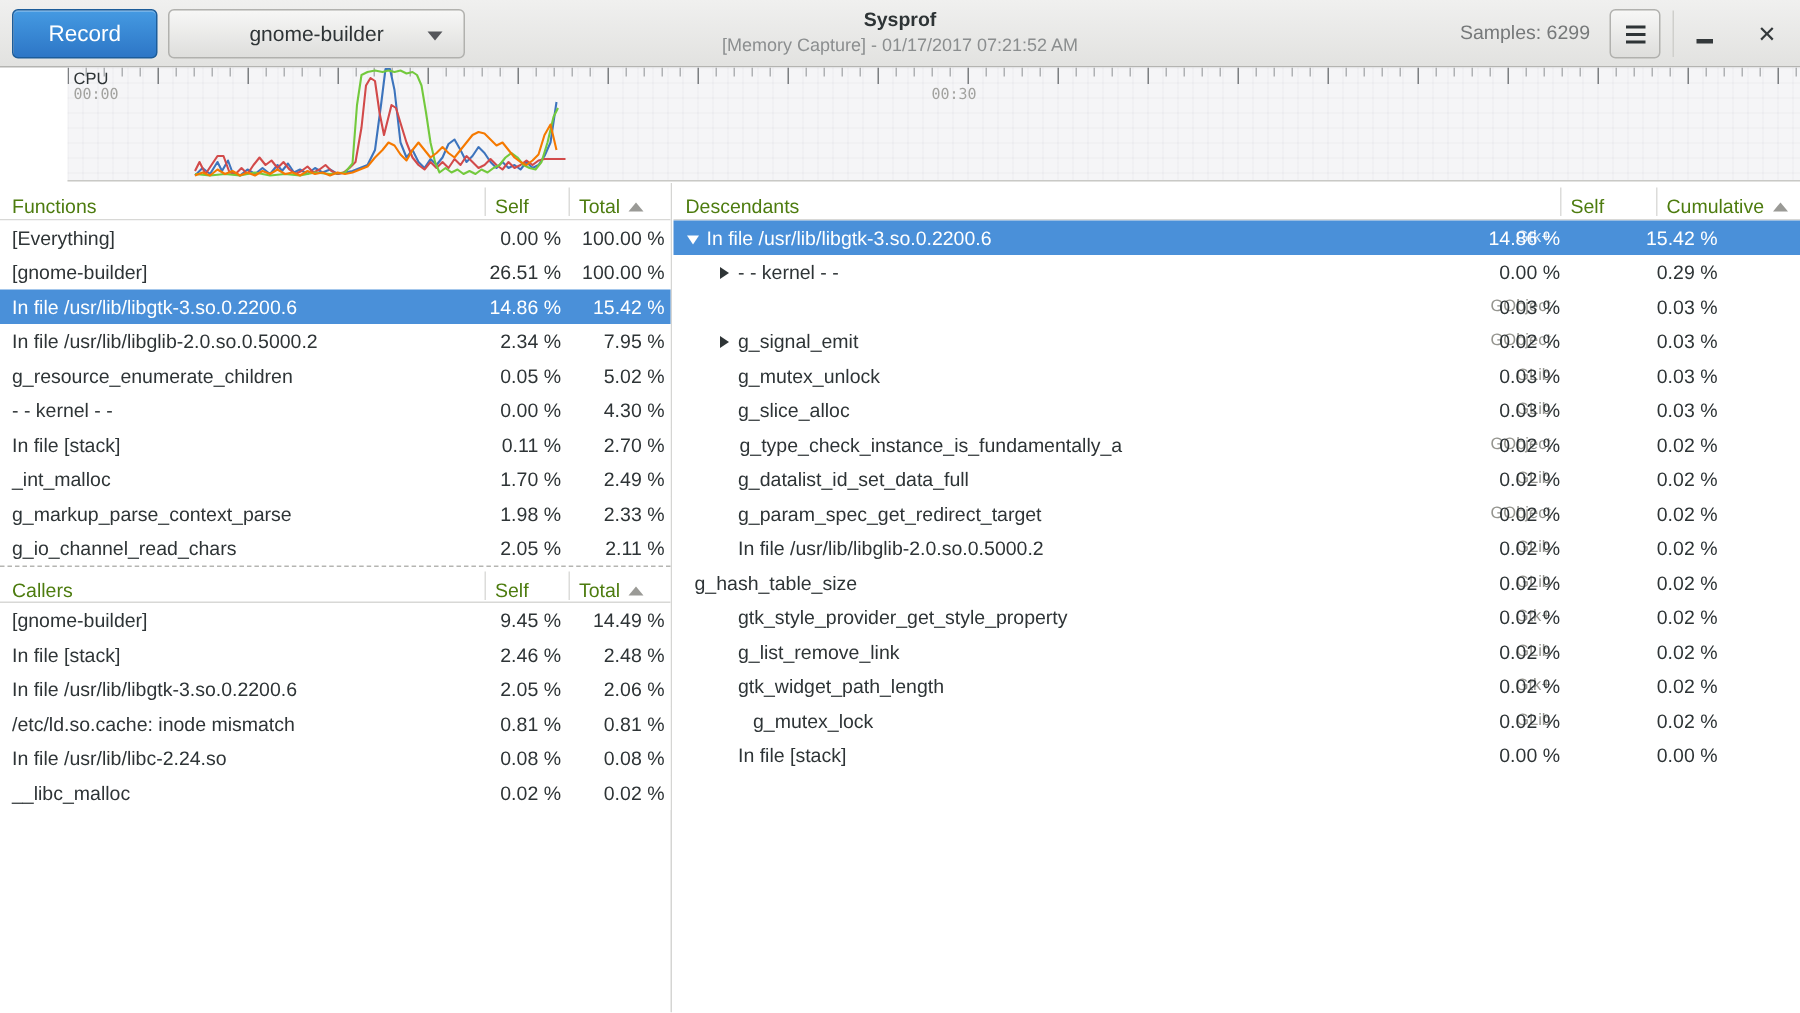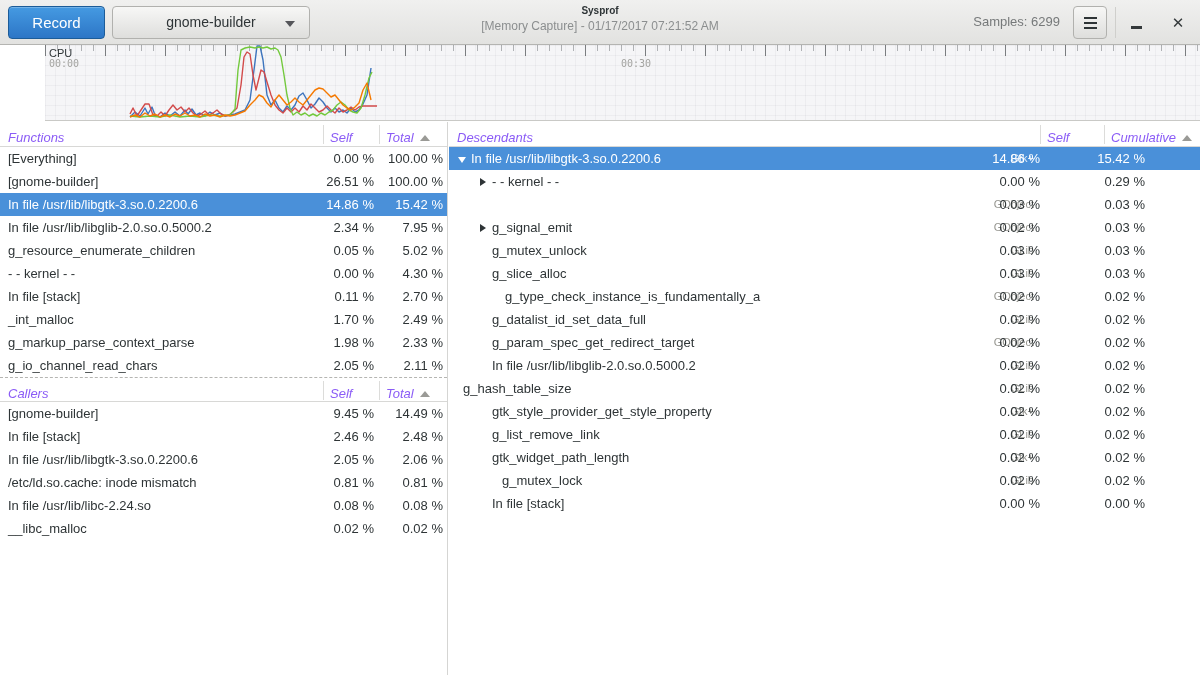--- a/index.html
+++ b/index.html
@@ -25,21 +25,21 @@
     background:linear-gradient(#f7f7f6,#dededc);
     border:1px solid #b1b1ae; border-radius:4px;
     font-size:14px; color:#2e3436; text-align:center; line-height:31px;
   }
   .dd-arrow {
     position:absolute; right:14px; top:14px; width:0; height:0;
     border-left:5px solid transparent; border-right:5px solid transparent;
     border-top:6px solid #55565a;
   }
   .titlebox { position:absolute; left:50%; top:5px; transform:translateX(-50%); text-align:center; }
-  .title { font-size:10px; font-weight:bold; color:#2e3436; }
+  .title { font-size:13px; font-weight:bold; color:#2e3436; }
   .subtitle { font-size:12px; color:#8b8e8f; margin-top:3px; }
   .samples { position:absolute; right:140px; top:14px; font-size:13px; color:#76797a; }
   .btn-menu {
     position:absolute; right:93px; top:6px; width:34px; height:33px;
     background:linear-gradient(#f7f7f6,#dededc);
     border:1px solid #b1b1ae; border-radius:4px;
     display:flex; flex-direction:column; justify-content:center; align-items:center; gap:3px;
   }
   .btn-menu .bar { width:13px; height:2px; background:#2e3436; }
   .hb-sep { position:absolute; right:84px; top:7px; width:1px; height:31px; background:#cfcfcc; }
@@ -64,21 +64,21 @@
   .t-label { position:absolute; font-size:10px; color:#a3a3a0; font-family:"DejaVu Sans Mono",monospace; }
   .t0 { left:4px; top:13px; }
   .t1 { left:576px; top:13px; }
 
   
   .panes { position:absolute; left:0; top:122px; width:1200px; height:553px; }
   .pane-left { position:absolute; left:0; top:0; width:448px; height:553px; border-right:1px solid #d5d5d3; }
   .pane-right { position:absolute; left:449px; top:0; width:751px; height:553px; }
 
   .thead { position:relative; height:25px; border-bottom:1px solid #d8d8d6; background:#ffffff; }
-  .thead .hcell { position:absolute; top:4px; height:25px; line-height:24px; font-size:13px; color:#8b5cf6;font-style:italic; }
+  .thead .hcell { position:absolute; top:4px; height:25px; line-height:24px; font-size:13px; color:#4d7c0f; }
   .thead .hname { left:0; padding-left:8px; }
   .vline { position:absolute; top:3px; width:1px; height:19px; background:#dcdcda; }
   .sort-arrow {
     display:inline-block; width:0; height:0; margin-left:6px; margin-bottom:1px;
     border-left:5px solid transparent; border-right:5px solid transparent;
     border-bottom:6px solid #9a9a96;
   }
   .callers-head { border-top:1px dashed #b5b5b2; }
 
   .row { position:relative; height:23px; line-height:23px; font-size:13px; color:#2e3436; background:#ffffff; }
@@ -417,21 +417,21 @@
           <div class="row">
             <div class="drow-inner" style="padding-left: 29px;">
               <span class="expander none"></span>
               <span class="dname">g_slice_alloc</span>
             </div>
             <div class="badge">GLib</div>
             <div class="num self">0.03 %</div>
             <div class="num total">0.03 %</div>
           </div>
           <div class="row">
-            <div class="drow-inner" style="padding-left: 42px;">
+            <div class="drow-inner" style="padding-left: 30px;">
               <span class="expander none"></span>
               <span class="dname">g_type_check_instance_is_fundamentally_a</span>
             </div>
             <div class="badge">GObject</div>
             <div class="num self">0.02 %</div>
             <div class="num total">0.02 %</div>
           </div>
           <div class="row">
             <div class="drow-inner" style="padding-left: 29px; justify-content: flex-end;">
               <span class="expander none"></span>

